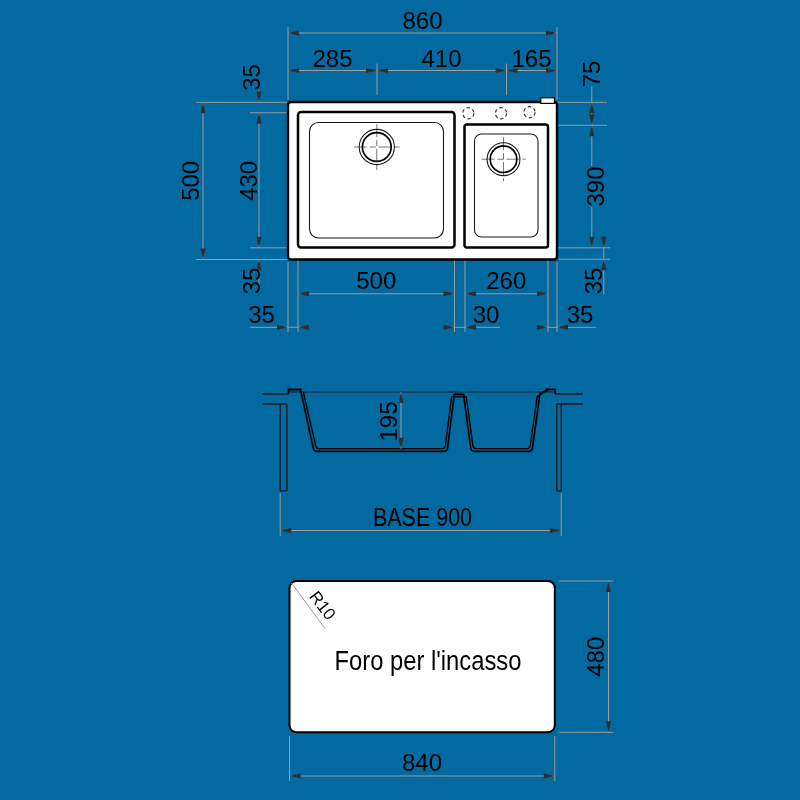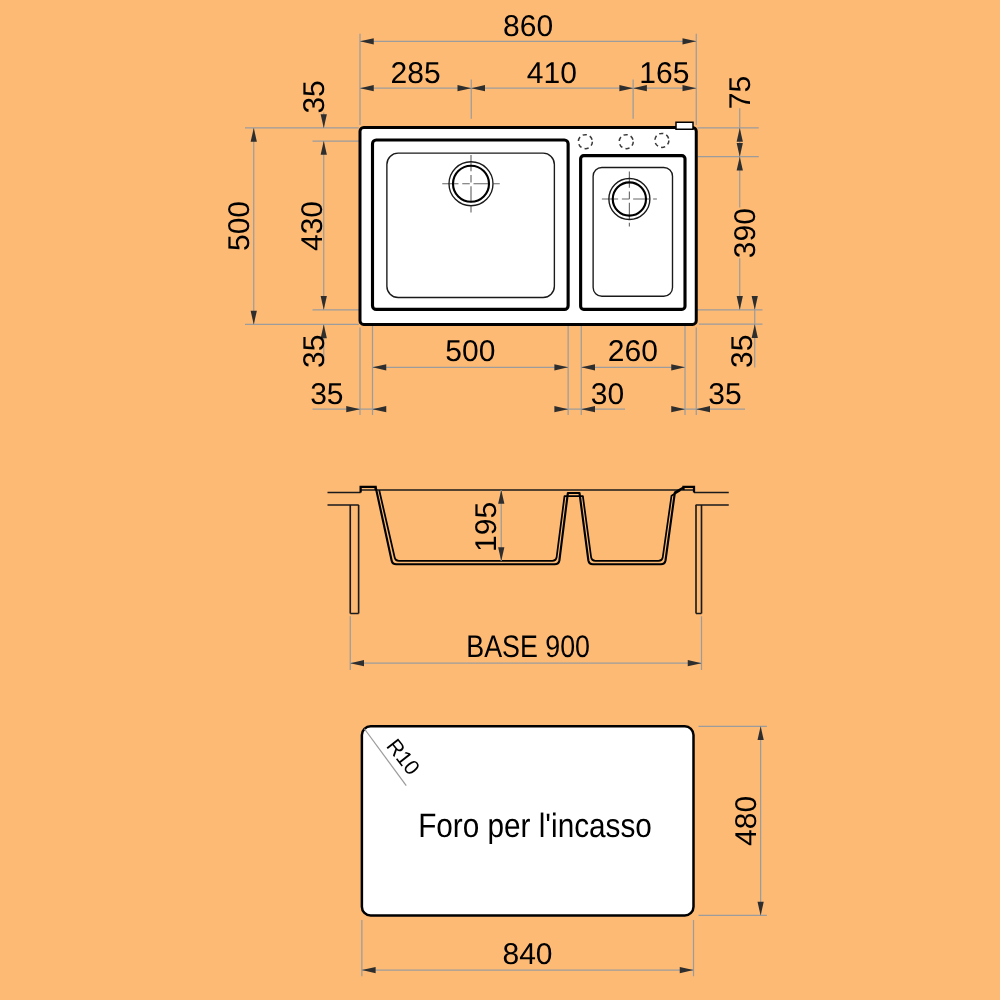--- a/index.html
+++ b/index.html
@@ -1,16 +1,16 @@
 <!DOCTYPE html>
 <html><head>
 <meta charset="utf-8">
 <style>
   html,body{margin:0;padding:0;background:#ffffff;}
-  .stage{width:800px;height:800px;background:#fdba74;position:relative;font-family:"Liberation Sans",sans-serif;}
+  .stage{width:800px;height:800px;background:#0369a1;position:relative;font-family:"Liberation Sans",sans-serif;}
   svg{display:block;}
   .obj{stroke:#000000;fill:none;}
   .objfill{stroke:#000000;fill:#ffffff;}
   .thin{stroke:#1a1a1a;fill:none;}
   .xln{stroke:#9c9c9c;stroke-width:1;fill:none;}
   .dln{stroke:#9c9c9c;stroke-width:1;fill:none;}
   .cl{stroke:#666666;stroke-width:0.9;fill:none;stroke-dasharray:13 3 6 3;}
   .tap{stroke:#3a3a3a;stroke-width:1.2;fill:none;stroke-dasharray:3.4 2.6;}
   text{fill:#000000;}
   .dtxt{font-size:24px;}

